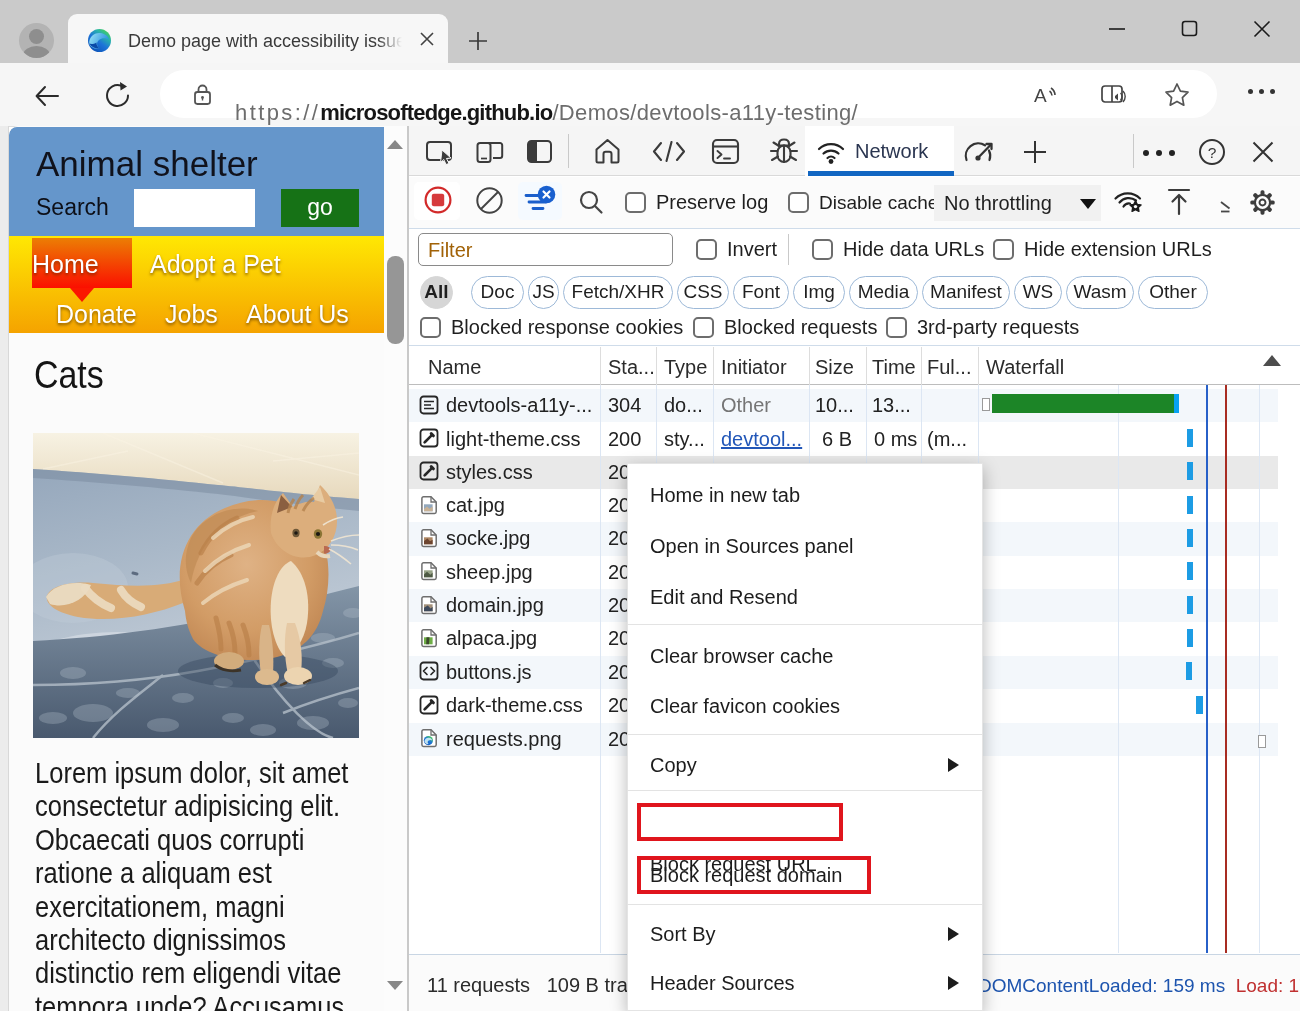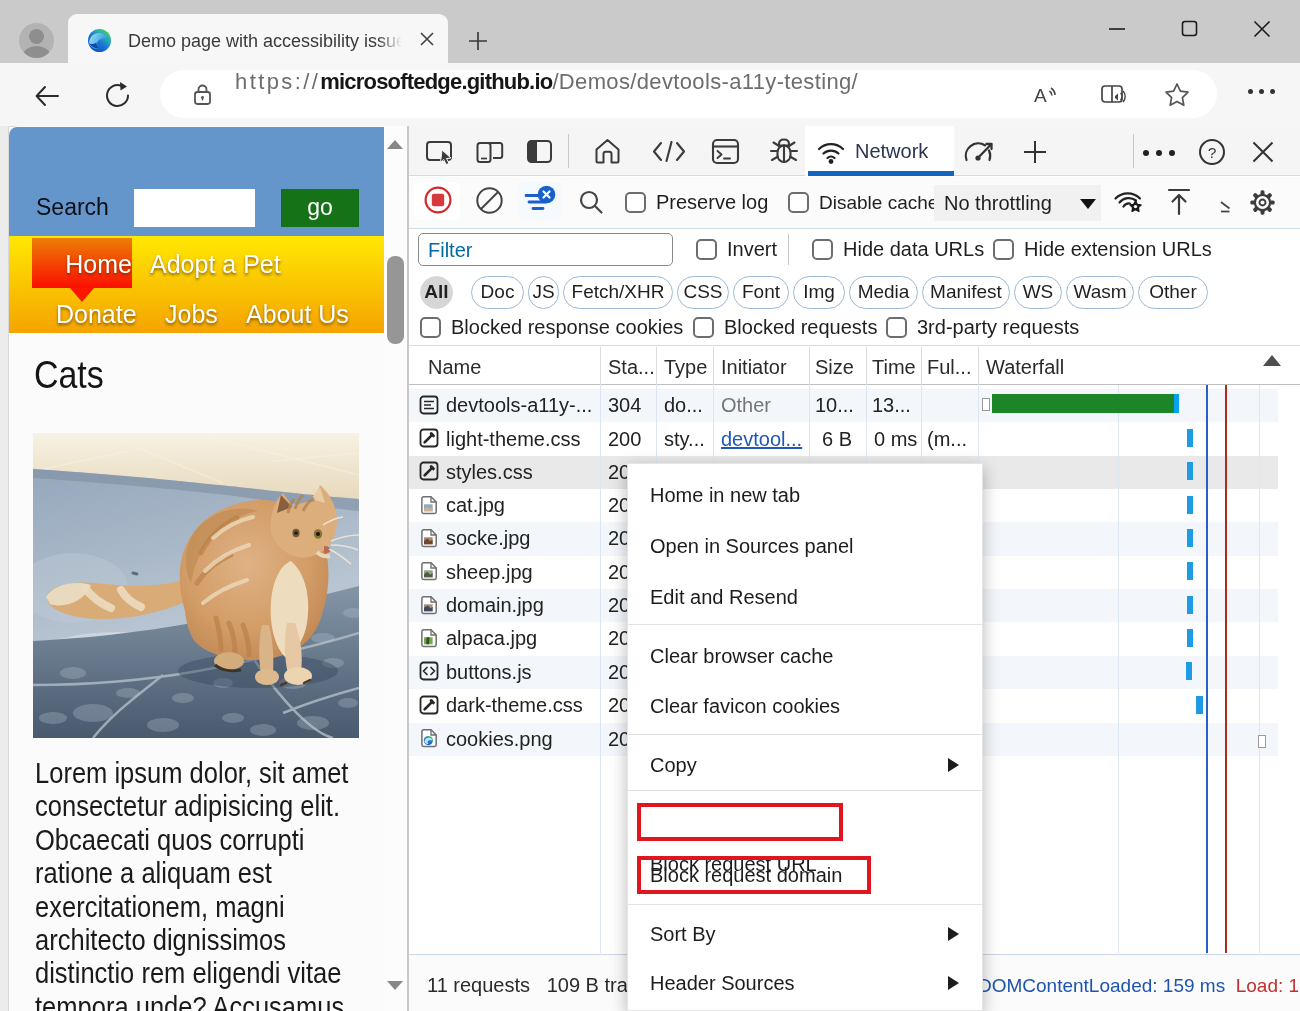--- a/index.html
+++ b/index.html
@@ -60,21 +60,21 @@
     <path d="M25 14.5 A 10.5 10.5 0 1 1 18 4.6" stroke="#2b2b2b" stroke-width="2" fill="none" stroke-linecap="round"></path>
     <path d="M17 1 L24 5.5 L17.5 9.5" fill="#2b2b2b" stroke="none"></path>
   </svg>
 <div class="a" style="left:160px;top:70px;width:1057px;height:48px;background:#fff;border-radius:24px"></div>
 <svg class="a" style="left:192px;top:83px" width="21" height="24" viewBox="0 0 21 24">
     <rect x="3" y="9" width="15" height="12" rx="2.4" fill="none" stroke="#555" stroke-width="1.8"></rect>
     <path d="M6.5 9 V6.5 A 4 4 0 0 1 14.5 6.5 V9" fill="none" stroke="#555" stroke-width="1.8"></path>
     <circle cx="10.5" cy="14.5" r="1.4" fill="#555"></circle>
     <path d="M10.5 15 V17.5" stroke="#555" stroke-width="1.4"></path>
   </svg>
-<div class="a" style="left:235px;top:69px;font-size:22px;line-height:26px;color:#6d6d6d;white-space:nowrap"><span style="letter-spacing:2.4px">https://</span><span style="color:#161616;font-weight:700;letter-spacing:-0.8px">microsoftedge.github.io</span><span style="letter-spacing:0.35px">/Demos/devtools-a11y-testing/</span></div>
+<div class="a" style="left:235px;top:100px;font-size:22px;line-height:26px;color:#6d6d6d;white-space:nowrap"><span style="letter-spacing:2.4px">https://</span><span style="color:#161616;font-weight:700;letter-spacing:-0.8px">microsoftedge.github.io</span><span style="letter-spacing:0.35px">/Demos/devtools-a11y-testing/</span></div>
 <svg class="a" style="left:1032px;top:82px" width="30" height="28" viewBox="0 0 30 28">
     <text x="2" y="20" font-family="Liberation Sans" font-size="19" fill="#444">A</text>
     <path d="M19 6 A 9 9 0 0 1 23 13 M17.5 9 A 5.5 5.5 0 0 1 20 13.5" stroke="#444" stroke-width="1.6" fill="none"></path>
   </svg>
 <svg class="a" style="left:1099px;top:82px" width="30" height="27" viewBox="0 0 30 27">
     <rect x="3" y="4" width="20" height="16" rx="3" fill="none" stroke="#444" stroke-width="1.7"></rect>
     <path d="M13 4 V20" stroke="#444" stroke-width="1.7"></path>
     <path d="M16 14 L19 11.5 V18.5 L16 16 Z" fill="#444"></path>
     <path d="M21.5 11 A 5 5 0 0 1 21.5 18 M24 9 A 8 8 0 0 1 24 20" stroke="#444" stroke-width="1.4" fill="none"></path>
   </svg>
@@ -85,28 +85,29 @@
   <div class="a" style="left:0;top:3px;width:5px;height:5px;border-radius:50%;background:#333"></div>
   <div class="a" style="left:11px;top:3px;width:5px;height:5px;border-radius:50%;background:#333"></div>
   <div class="a" style="left:22px;top:3px;width:5px;height:5px;border-radius:50%;background:#333"></div>
 </div>
 
 <div class="a" style="left:0;top:126px;width:1300px;height:1px;background:#dcdcdc"></div>
 <div class="a" style="left:0;top:126px;width:9px;height:885px;background:#ececec;border-right:1px solid #d8d8d8"></div>
 <div class="a" style="left:9px;top:126px;width:398px;height:885px;background:#fbfbfb;border-radius:9px 0 0 0;overflow:hidden">
 
   <div class="a" style="left:0;top:1px;width:375px;height:109px;background:#6596cb;border-radius:8px 0 0 0"></div>
+  <div class="a" style="left:27px;top:18px;font-size:35px;color:#10121c;font-weight:400">Animal shelter</div>
   <div class="a" style="left:27px;top:68px;font-size:23px;color:#0d0f17">Search</div>
   <div class="a" style="left:125px;top:63px;width:121px;height:38px;background:#fff"></div>
   <div class="a" style="left:272px;top:63px;width:78px;height:38px;background:#167216;color:#fff;font-size:23px;text-align:center;line-height:37px">go</div>
 
   <div class="a" style="left:0;top:110px;width:375px;height:97px;background:linear-gradient(#ffe803,#f5a300)"></div>
   <div class="a" style="left:23px;top:112px;width:100px;height:50px;background:linear-gradient(#ec7e04,#fb0f00)"></div>
   <div class="a" style="left:61px;top:162px;width:0;height:0;border-left:12px solid transparent;border-right:12px solid transparent;border-top:14px solid #fb1600"></div>
-  <div class="a" style="left:23px;top:124px;width:100px;text-align:right;font-size:25px;color:#fff;text-shadow:0 2px 3px rgba(60,30,0,.55)">Home</div>
+  <div class="a" style="left:23px;top:124px;width:100px;text-align:left;font-size:25px;color:#fff;text-shadow:0 2px 3px rgba(60,30,0,.55)">Home</div>
   <div class="a" style="left:141px;top:124px;font-size:25px;color:#fff;text-shadow:0 2px 3px rgba(110,70,0,.8)">Adopt a Pet</div>
   <div class="a" style="left:47px;top:174px;font-size:25px;color:#fff;text-shadow:0 2px 3px rgba(110,70,0,.8)">Donate</div>
   <div class="a" style="left:156px;top:174px;font-size:25px;color:#fff;text-shadow:0 2px 3px rgba(110,70,0,.8)">Jobs</div>
   <div class="a" style="left:237px;top:174px;font-size:25px;color:#fff;text-shadow:0 2px 3px rgba(110,70,0,.8)">About Us</div>
 
   <div class="a" style="left:25px;top:227px;font-size:39px;color:#151515;transform:scaleX(0.87);transform-origin:0 0">Cats</div>
 
   <div class="a" style="left:24px;top:307px;width:326px;height:305px">
     <svg width="326" height="305" viewBox="0 0 326 305">
       <defs>
@@ -353,21 +354,21 @@
           <rect x="-2" y="7.2" width="4" height="5" rx="1.6"></rect>
           <rect x="-12.2" y="-2" width="5" height="4" rx="1.6"></rect>
           <rect x="7.2" y="-2" width="5" height="4" rx="1.6"></rect>
         </g>
       </g>
     </g>
   </svg>
 
 <div class="a" style="left:409px;top:230px;width:891px;height:116px;background:#fff;border-bottom:1px solid #cfdcea"></div>
 <div class="a" style="left:418px;top:233px;width:255px;height:33px;border:1.6px solid #8a8a8a;border-radius:5px;background:#fff"></div>
-<div class="a" style="left:428px;top:239px;font-size:20px;color:#0369a1">Filter</div>
+<div class="a" style="left:428px;top:239px;font-size:20px;color:#a16207">Filter</div>
 <div class="a" style="left:696px;top:239px;width:21px;height:21px;border:2px solid #6d6d6d;border-radius:5px"></div>
 <div class="a" style="left:727px;top:238px;font-size:20px;color:#1f1f1f">Invert</div>
 <div class="a" style="left:788px;top:234px;width:1px;height:31px;background:#c9c9c9"></div>
 <div class="a" style="left:812px;top:239px;width:21px;height:21px;border:2px solid #6d6d6d;border-radius:5px"></div>
 <div class="a" style="left:843px;top:238px;font-size:20px;color:#1f1f1f">Hide data URLs</div>
 <div class="a" style="left:993px;top:239px;width:21px;height:21px;border:2px solid #6d6d6d;border-radius:5px"></div>
 <div class="a" style="left:1024px;top:238px;font-size:20px;color:#1f1f1f">Hide extension URLs</div>
 <style>
 .pill{position:absolute;top:276px;height:33px;border:1.6px solid #9db9d8;border-radius:17px;font-size:19px;color:#1f1f1f;line-height:30px;text-align:center;background:#fff}
 .cbx{position:absolute;width:21px;height:21px;border:2px solid #6d6d6d;border-radius:5px;background:#fff}
@@ -548,21 +549,21 @@
         <stop offset="0" stop-color="#0b50b5"></stop>
         <stop offset="0.5" stop-color="#1d74d8"></stop>
         <stop offset="1" stop-color="#49d052"></stop>
       </linearGradient>
     </defs>
     <path d="M4.5 1.8 H12 L17.2 7 V16.8 a1.6 1.6 0 0 1 -1.6 1.6 H4.5 A1.6 1.6 0 0 1 2.9 16.8 V3.4 A1.6 1.6 0 0 1 4.5 1.8 Z" fill="#fff" stroke="#6e6e6e" stroke-width="1.5"></path>
     <path d="M12 1.8 V7 H17.2" fill="none" stroke="#6e6e6e" stroke-width="1.3"></path>
     <circle cx="9.4" cy="12.6" r="4.6" fill="url(#eg2)"></circle>
     <path d="M5.4 13.8 C5.5 11.2 7.5 9.6 9.9 9.8 C12 10 13.2 11.4 13.4 12.6 C12.3 11.7 10.4 11.8 9.3 12.8 C8.3 13.8 8.6 15.2 9.7 16.1 C7.8 16.4 6 15.4 5.4 13.8 Z" fill="#cfeef5" fill-opacity="0.9"></path>
   </svg>
-<div class="rname" style="top:728px">cookies.png</div>
+<div class="rname" style="top:728px">requests.png</div>
 <div class="rcell" style="left:608px;top:728px">20</div>
 <div class="a" style="left:1258px;top:735px;width:8px;height:13px;border:1.5px solid #9a9a9a;background:#fff"></div>
 
 <div class="a" style="left:409px;top:954px;width:891px;height:57px;background:#fbfbfb;border-top:1px solid #c9d6e4"></div>
 <div class="a" style="left:427px;top:974px;font-size:20px;color:#2b2b2b">11 requests&nbsp;&nbsp;&nbsp;109 B transferred</div>
 <div class="a" style="left:978px;top:975px;font-size:19px;color:#1d54ae;white-space:nowrap">DOMContentLoaded: 159 ms&nbsp;&nbsp;<span style="color:#c03030">Load: 171 ms</span></div>
 
 <div class="a" style="left:627px;top:463px;width:356px;height:548px;background:#fff;border:1px solid #e4e4e4;box-shadow:0 5px 16px rgba(0,0,0,0.28);"></div>
 <style>.mi{position:absolute;left:650px;font-size:20px;color:#1c1c1c;white-space:nowrap}.msep{position:absolute;left:627px;width:356px;height:1px;background:#e3e3e3}.marr{position:absolute;left:948px;width:0;height:0;border-top:7px solid transparent;border-bottom:7px solid transparent;border-left:11px solid #1c1c1c}</style>
 <div class="mi" style="top:484px">Home in new tab</div>

